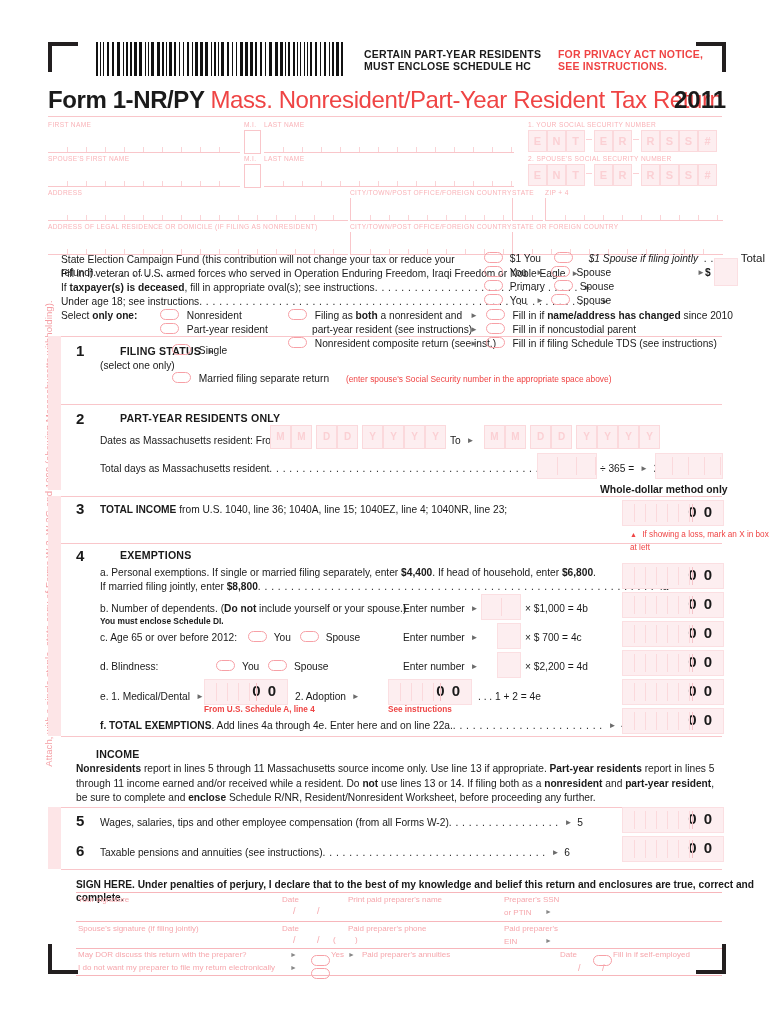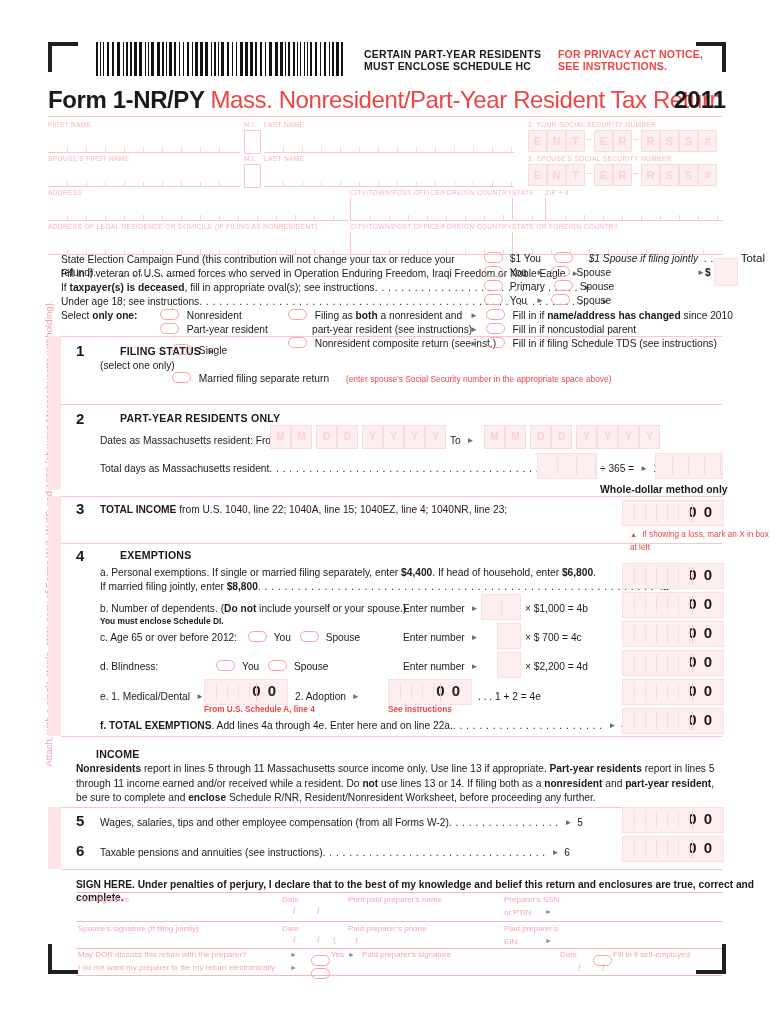--- a/index.html
+++ b/index.html
@@ -557,21 +557,21 @@
       <i style="left: 64px;"></i>
     </div>
 
   <div class="row b" style="left:600px;top:483px;font-size:10.4px;">Whole-dollar method only</div>
 
   <div class="hrule" style="left:61px;top:496px;width:661px;"></div>
   <div class="pinkband" style="top:496px;height:47px;"></div>
 
   <div class="secnum" style="left:76px;top:500px;">3</div>
   <div class="row" style="left:100px;top:503px;">
-    <span class="b">TOTAL INCOME</span><span> from U.S. 1040, line 22; 1040A, line 15; 1040EZ, line 4; 1040NR, line 23;</span>
+    <span class="b">TOTAL INCOME</span><span> from U.S. 1040, line 36; 1040A, line 15; 1040EZ, line 4; 1040NR, line 23;</span>
   </div>
   <div class="money m-big loss-box" style="left:622px;top:500px;width:100px;">
     <span class="cents">00</span>
   <i style="left: 11px;"></i>
       <i style="left: 22px;"></i>
       <i style="left: 33px;"></i>
       <i style="left: 44px;"></i>
       <i style="left: 55px;"></i>
       <i style="left: 66px;"></i>
       <div class="centsline"></div>
@@ -802,21 +802,21 @@
   <div class="slash" style="left:317px;top:935px;">/</div>
   <div class="siglabel" style="left:333px;top:935px;">(</div>
   <div class="siglabel" style="left:355px;top:935px;">)</div>
 
   <div class="sigrule" style="left:76px;top:948px;width:646px;"></div>
   <div class="siglabel" style="left:78px;top:950px;">May DOR discuss this return with the preparer?</div>
   <div class="siglabel" style="left:290px;top:951px;color:#888;font-size:7px;">►</div>
   <div class="abs" style="left:311px;top:951px;"><span class="oval"></span></div>
   <div class="siglabel" style="left:331px;top:950px;">Yes</div>
   <div class="siglabel" style="left:348px;top:951px;color:#888;font-size:7px;">►</div>
-  <div class="siglabel" style="left:362px;top:950px;">Paid preparer's signature</div>
+  <div class="siglabel" style="left:362px;top:950px;">Paid preparer's annuities</div>
   <div class="siglabel" style="left:560px;top:950px;">Date</div>
   <div class="abs" style="left:593px;top:951px;"><span class="oval"></span></div>
   <div class="siglabel" style="left:613px;top:950px;">Fill in if self-employed</div>
 
   <div class="siglabel" style="left:78px;top:963px;">I do not want my preparer to file my return electronically</div>
   <div class="siglabel" style="left:290px;top:964px;color:#888;font-size:7px;">►</div>
   <div class="abs" style="left:311px;top:964px;"><span class="oval"></span></div>
   <div class="slash" style="left:578px;top:963px;">/</div>
   <div class="slash" style="left:602px;top:963px;">/</div>
   <div class="sigrule" style="left:76px;top:975px;width:646px;"></div>

